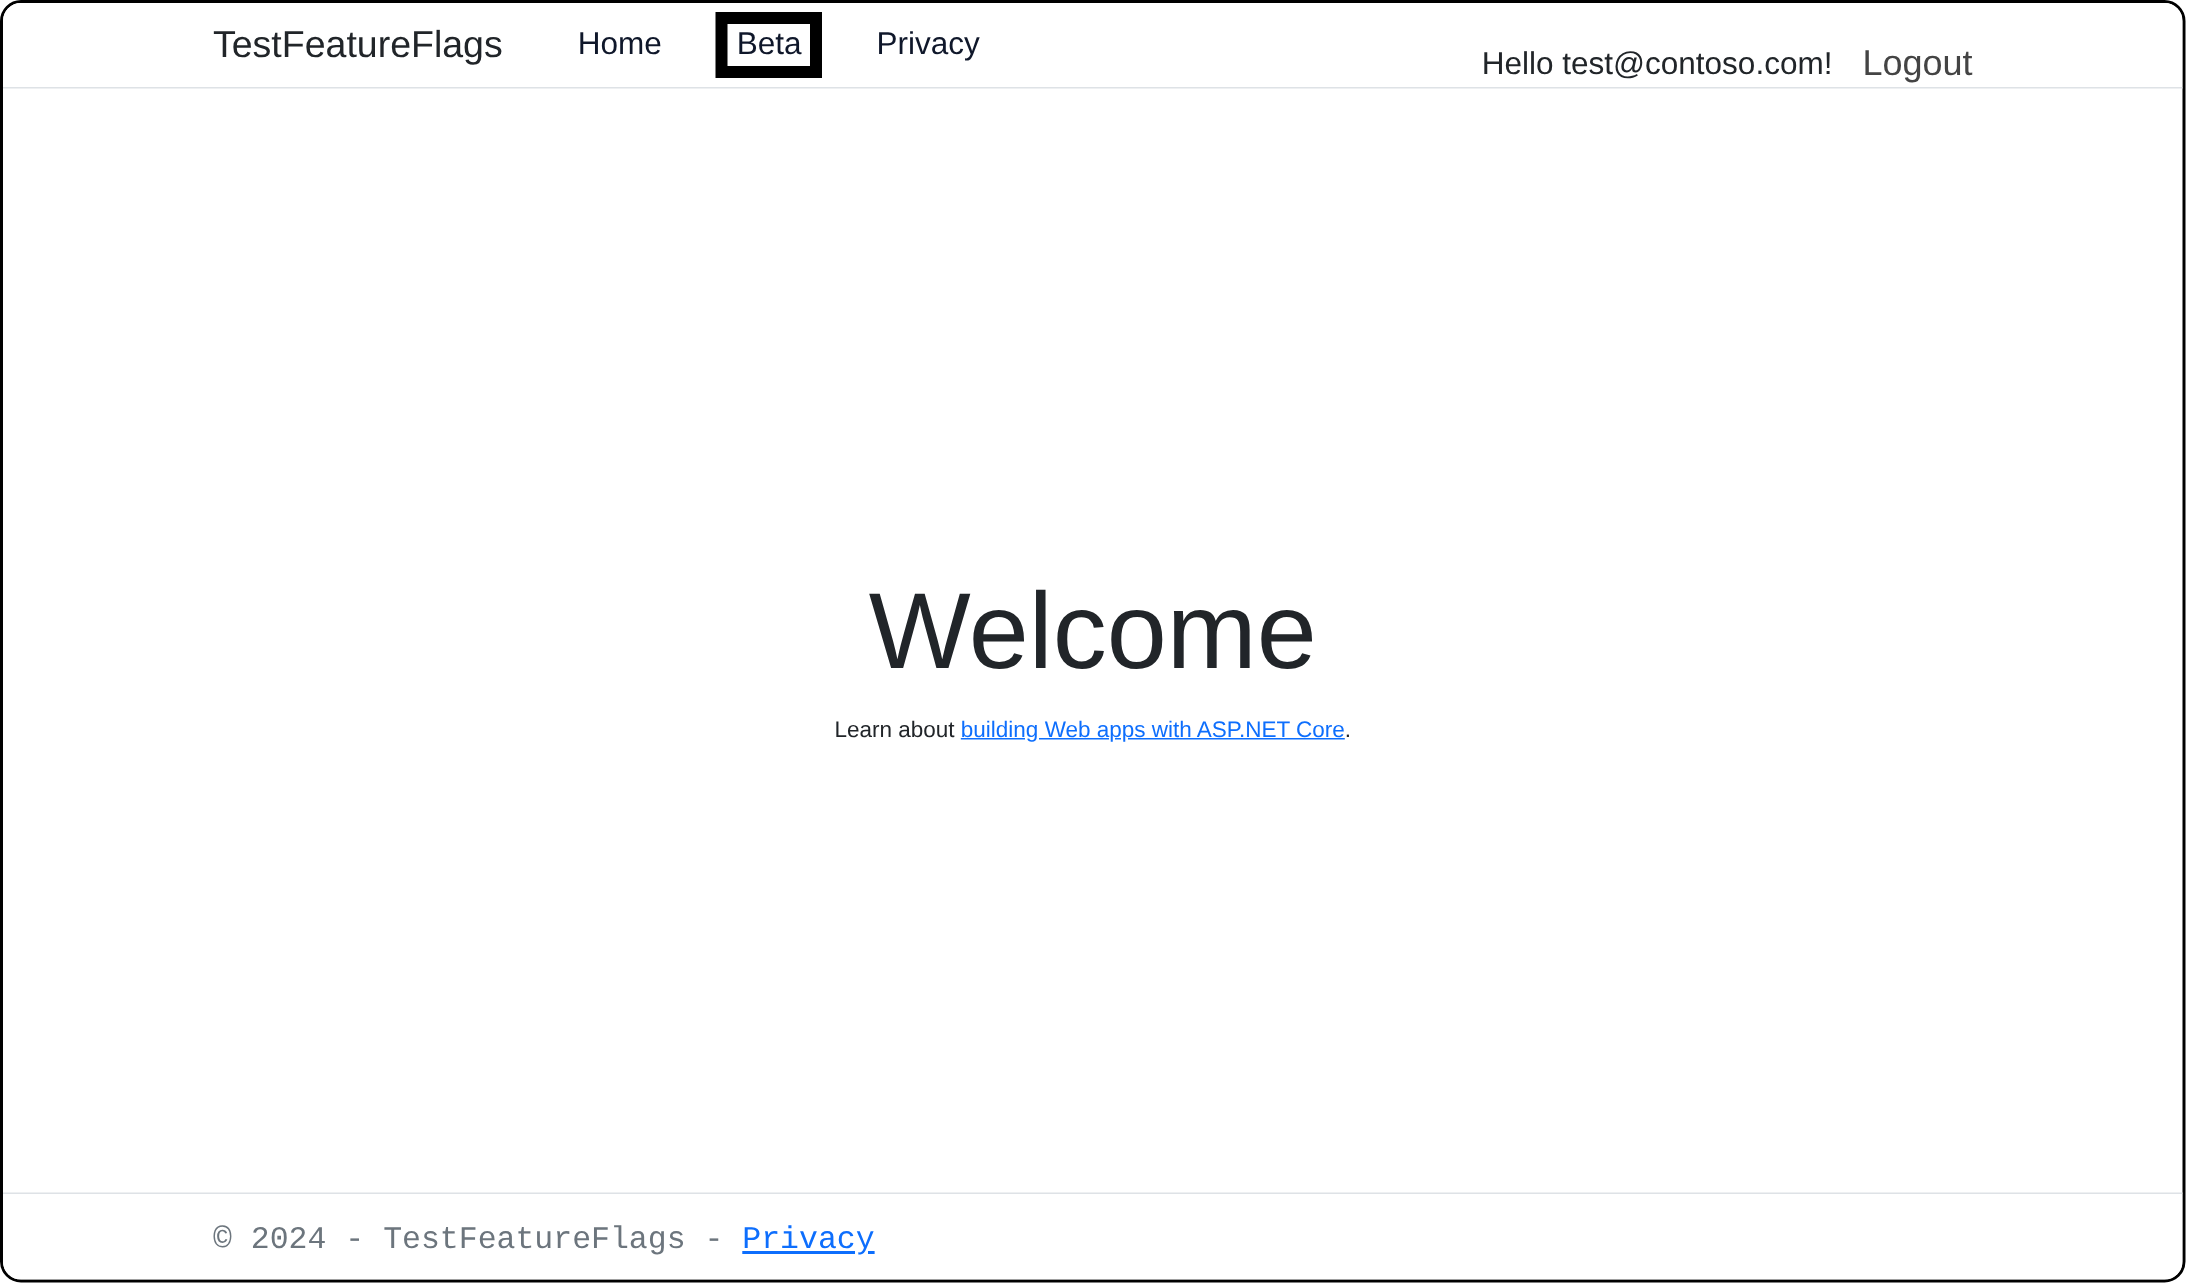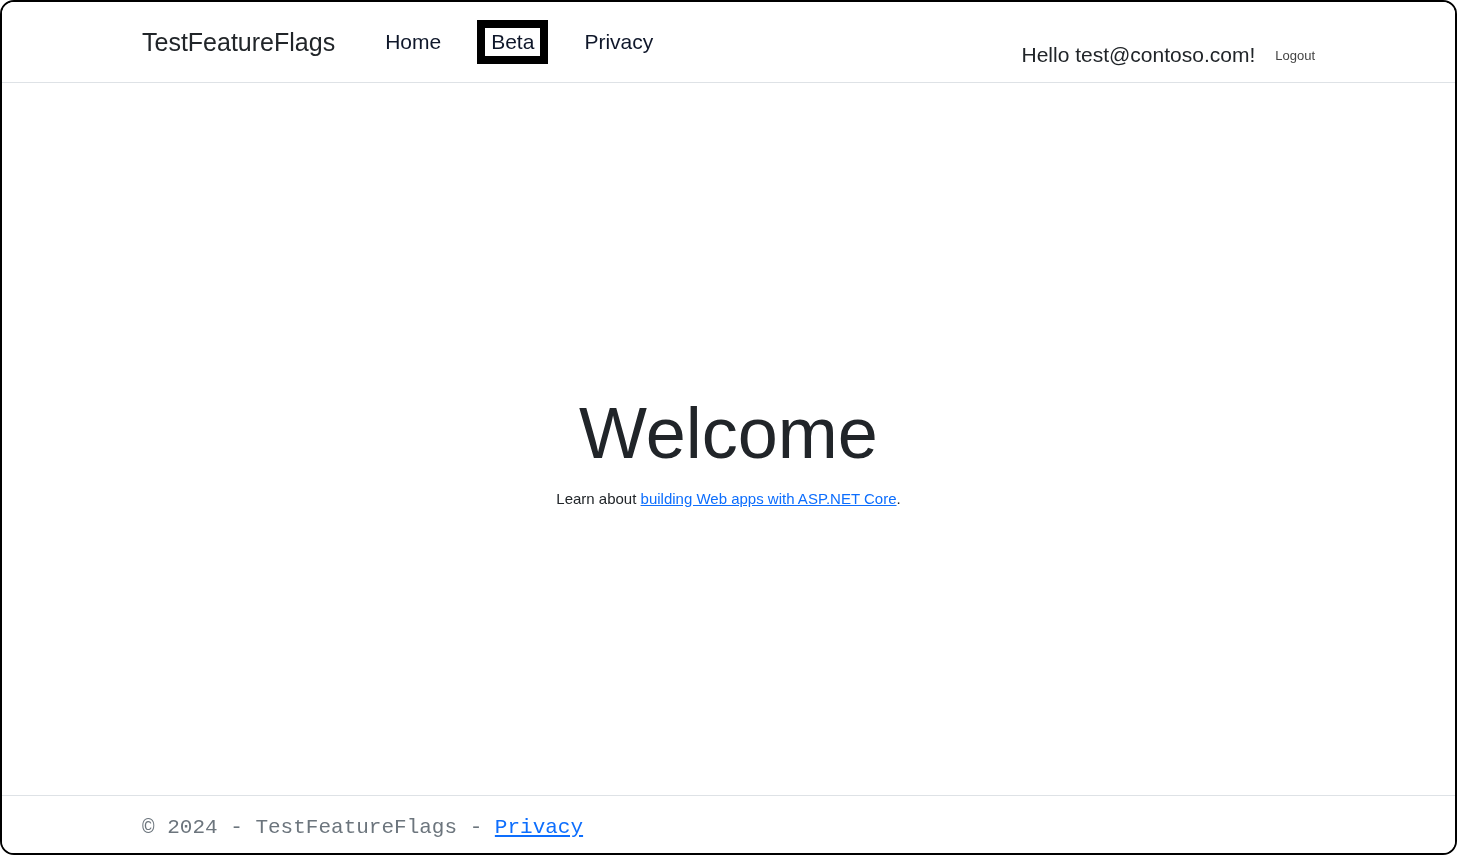--- a/index.html
+++ b/index.html
@@ -17,21 +17,21 @@
       flex-direction: column;
       border: 2px solid #000;
       border-radius: 14px;
       overflow: hidden;
     }
     .navbar {
       display: flex;
       align-items: center;
       justify-content: space-between;
       padding: 0 140px;
-      height: 81px;
+      height: 57px;
       border-bottom: 1px solid #dee2e6;
       background: #fff;
     }
     .nav-left {
       display: flex;
       align-items: center;
       gap: 14px;
     }
     .brand {
       font-size: 25px;
@@ -55,21 +55,21 @@
       display: flex;
       align-items: center;
       gap: 20px;
       margin-top: 26px;
     }
     .greeting {
       font-size: 21px;
       color: #212529;
     }
     .logout {
-      font-size: 13px;
+      font-size: 24px;
       color: #444;
       text-decoration: none;
     }
     .main {
       flex: 1;
       display: flex;
       flex-direction: column;
       align-items: center;
       text-align: center;
       padding-top: 20px;

